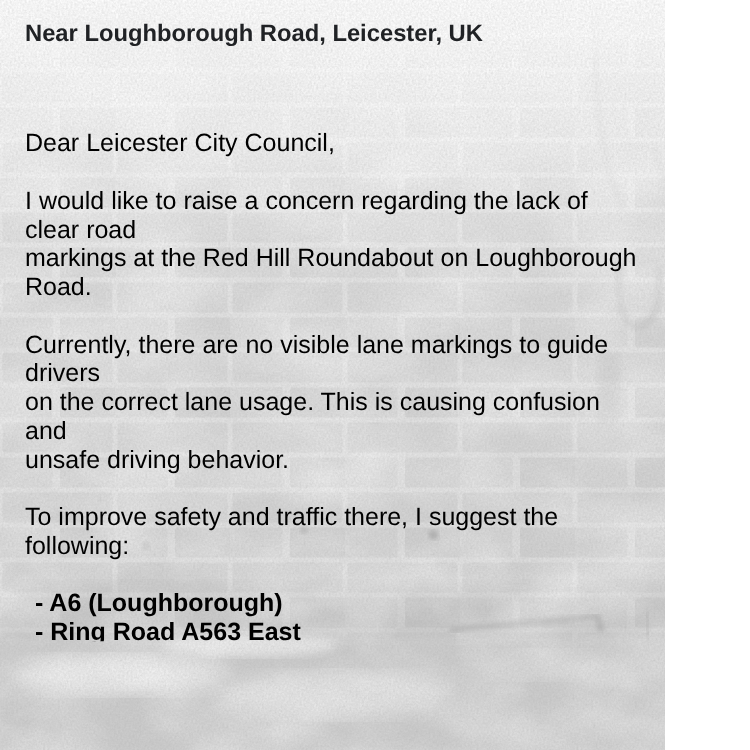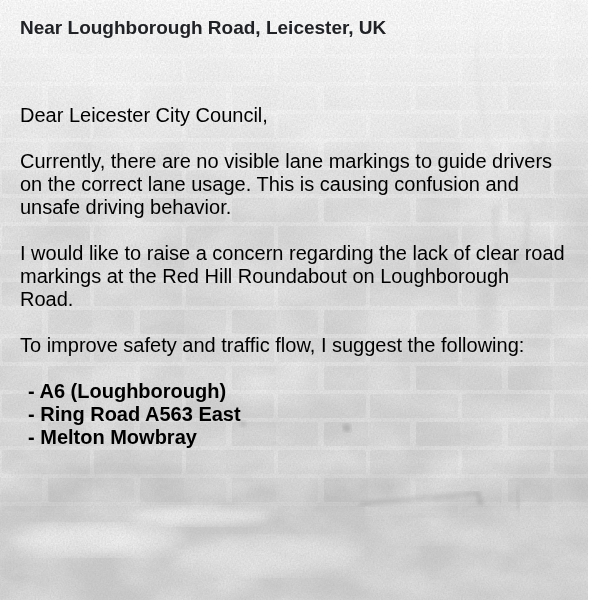--- a/index.html
+++ b/index.html
@@ -3,21 +3,21 @@
 <meta charset="utf-8">
 <style>
   html, body {
     margin: 0;
     padding: 0;
     background: #ffffff;
     font-family: "Liberation Sans", sans-serif;
   }
   .stage {
     position: relative;
-    width: 588px;
+    width: 532px;
     height: 600px;
     overflow: hidden;
     background: #d6d6d6;
   }
   .bg-photo {
     position: absolute;
     top: 0;
     left: 0;
     width: 600px;
     height: 600px;
@@ -130,25 +130,25 @@
     <rect x="0" y="0" width="600" height="210" fill="url(#topfade)"></rect>
 
     <rect x="0" y="0" width="600" height="600" filter="url(#mottle)" opacity="0.55"></rect>
     <rect x="0" y="0" width="600" height="600" filter="url(#grain)" opacity="0.3"></rect>
   </svg>
 
   <div class="report-title">Near Loughborough Road, Leicester, UK</div>
 
   <div class="report-body">
     <p class="para">Dear Leicester City Council,</p>
+    <p class="para">I would like to raise a concern regarding the lack of clear road
+markings at the Red Hill Roundabout on Loughborough
+Road.</p>
     <p class="para">Currently, there are no visible lane markings to guide drivers
 on the correct lane usage. This is causing confusion and
 unsafe driving behavior.</p>
-    <p class="para">I would like to raise a concern regarding the lack of clear road
-markings at the Red Hill Roundabout on Loughborough
-Road.</p>
-    <p class="para">To improve safety and traffic flow, I suggest the following:</p>
+    <p class="para">To improve safety and traffic there, I suggest the following:</p>
     <p class="para indented">- A6 (Loughborough)
 - Ring Road A563 East
 - Melton Mowbray</p>
   </div>
 
 </div>
 
 </body></html>

